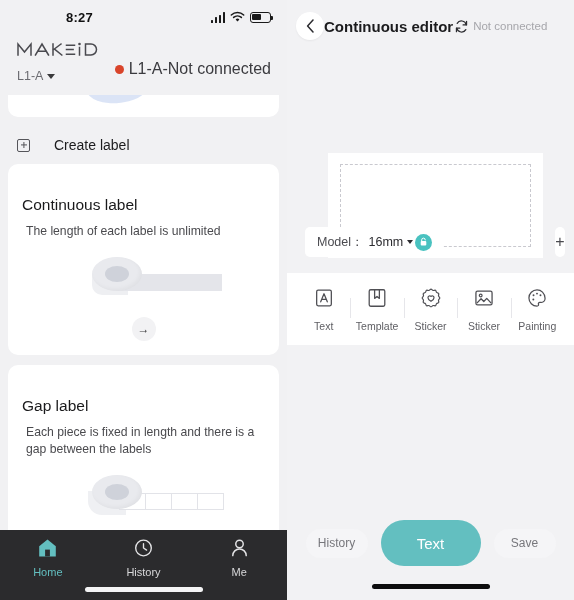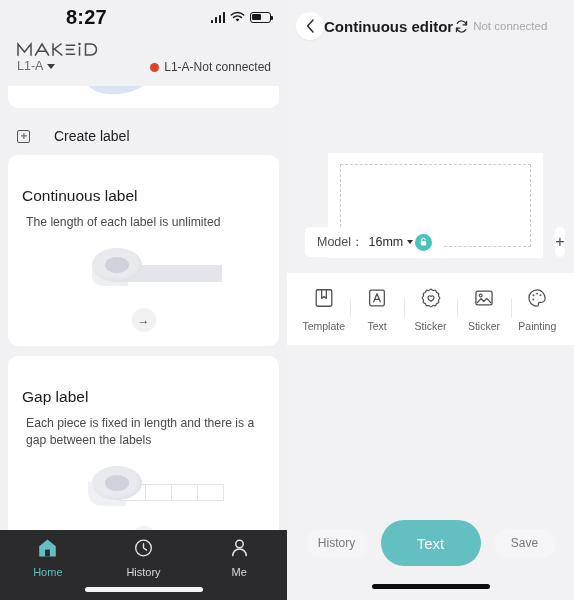--- a/index.html
+++ b/index.html
@@ -13,21 +13,21 @@
   .screen { width: 287px; height: 600px; position: relative; overflow: hidden; }
 
   
   .left { background: #f1f1f3; display: flex; flex-direction: column; }
 
   .statusbar {
     height: 34px; padding: 0 16px 0 22px;
     display: flex; align-items: center; justify-content: space-between;
     background: #f1f1f3; flex: 0 0 auto;
   }
-  .stat-time { font-size: 20px; font-weight: bold; color: #111; letter-spacing: .2px; padding-left: 44px; }
+  .stat-time { font-size: 13px; font-weight: bold; color: #111; letter-spacing: .2px; padding-left: 44px; }
   .stat-icons { display: flex; align-items: center; gap: 5px; }
   .bars { display: flex; align-items: flex-end; gap: 1.5px; height: 11px; }
   .bars i { display: block; width: 2.5px; background: #1a1a1a; border-radius: .5px; }
   .bars i:nth-child(1) { height: 3px; }
   .bars i:nth-child(2) { height: 5.5px; }
   .bars i:nth-child(3) { height: 8px; }
   .bars i:nth-child(4) { height: 11px; }
   .battery {
     width: 21px; height: 11px; border: 1.3px solid #1a1a1a;
     border-radius: 3px; position: relative; padding: 1.3px;
@@ -36,27 +36,27 @@
     content: ""; position: absolute; right: -3.4px; top: 3.2px;
     width: 2px; height: 4px; background: #1a1a1a; border-radius: 0 1px 1px 0;
   }
   .battery b { display: block; height: 100%; width: 55%; background: #1a1a1a; border-radius: 1px; }
 
   .brandbar {
     flex: 0 0 auto; padding: 6px 16px 12px 17px;
     display: flex; align-items: flex-start; justify-content: space-between;
     background: #f1f1f3;
   }
-  .brand-left { display: flex; flex-direction: column; gap: 2px; }
+  .brand-left { display: flex; flex-direction: column; gap: 12px; }
   .logo-word { display: flex; align-items: center; height: 17px; }
   .model-line { display: flex; align-items: center; gap: 4px; font-size: 12.5px; color: #6b6b70; }
   .caret { width: 0; height: 0; border-left: 4px solid transparent; border-right: 4px solid transparent; border-top: 5px solid #3a3a3c; }
   .conn { display: flex; align-items: center; gap: 5px; margin-top: 20px; }
   .conn-dot { width: 9px; height: 9px; border-radius: 50%; background: #d9442a; flex: 0 0 auto; }
-  .conn-txt { font-size: 12px; color: #3b3b3f; white-space: nowrap; text-align: center; }
+  .conn-txt { font-size: 16px; color: #3b3b3f; white-space: nowrap; text-align: center; }
 
   .scroll-area { flex: 1 1 auto; overflow: hidden; background: #f1f1f3; position: relative; }
 
   .card {
     background: #ffffff; border-radius: 10px; margin: 0 8px 10px 8px;
     position: relative; overflow: hidden;
   }
   .card-peek { height: 22px; margin-top: 0; border-radius: 0 0 10px 10px; }
   .peek-blob {
     position: absolute; left: 78px; top: -26px; width: 62px; height: 34px;
@@ -391,35 +391,35 @@
       <div class="step-btn">−</div>
       <div class="size-pill">35mm</div>
       <div class="step-btn">+</div>
     </div>
 
     <div class="toolbar">
 
       <div class="tool">
         <span>
           <svg width="22" height="22" viewBox="0 0 24 24">
-            <rect x="3.5" y="3" width="17" height="18" rx="1.6" fill="none" stroke="#4f4f54" stroke-width="1.4"></rect>
-            <path d="M9.4 3v9.4l2.6-2 2.6 2V3" fill="none" stroke="#4f4f54" stroke-width="1.4" stroke-linejoin="round"></path>
-          </svg>
-        </span>
-        <span class="tool-label">Template</span>
+            <rect x="4" y="3.5" width="16" height="17" rx="1.6" fill="none" stroke="#4f4f54" stroke-width="1.4"></rect>
+            <path d="M8.4 16.2 12 7.4l3.6 8.8M9.7 13.4h4.6" fill="none" stroke="#4f4f54" stroke-width="1.4" stroke-linecap="round" stroke-linejoin="round"></path>
+          </svg>
+        </span>
+        <span class="tool-label">Text</span>
       </div>
 
       <div class="tool">
         <span>
           <svg width="22" height="22" viewBox="0 0 24 24">
-            <rect x="4" y="3.5" width="16" height="17" rx="1.6" fill="none" stroke="#4f4f54" stroke-width="1.4"></rect>
-            <path d="M8.4 16.2 12 7.4l3.6 8.8M9.7 13.4h4.6" fill="none" stroke="#4f4f54" stroke-width="1.4" stroke-linecap="round" stroke-linejoin="round"></path>
-          </svg>
-        </span>
-        <span class="tool-label">Text</span>
+            <rect x="3.5" y="3" width="17" height="18" rx="1.6" fill="none" stroke="#4f4f54" stroke-width="1.4"></rect>
+            <path d="M9.4 3v9.4l2.6-2 2.6 2V3" fill="none" stroke="#4f4f54" stroke-width="1.4" stroke-linejoin="round"></path>
+          </svg>
+        </span>
+        <span class="tool-label">Template</span>
       </div>
 
       <div class="tool">
         <span>
           <svg width="22" height="22" viewBox="0 0 24 24">
             <path d="M12 2.4c.9 0 1.5 1.2 2.3 1.4.8.2 1.9-.6 2.6-.2.7.4.6 1.7 1.2 2.3.6.6 1.9.5 2.3 1.2.4.7-.4 1.8-.2 2.6.2.8 1.4 1.4 1.4 2.3s-1.2 1.5-1.4 2.3c-.2.8.6 1.9.2 2.6-.4.7-1.7.6-2.3 1.2-.6.6-.5 1.9-1.2 2.3-.7.4-1.8-.4-2.6-.2-.8.2-1.4 1.4-2.3 1.4s-1.5-1.2-2.3-1.4c-.8-.2-1.9.6-2.6.2-.7-.4-.6-1.7-1.2-2.3-.6-.6-1.9-.5-2.3-1.2-.4-.7.4-1.8.2-2.6C3.6 13.5 2.4 12.9 2.4 12s1.2-1.5 1.4-2.3c.2-.8-.6-1.9-.2-2.6.4-.7 1.7-.6 2.3-1.2.6-.6.5-1.9 1.2-2.3.7-.4 1.8.4 2.6.2.8-.2 1.4-1.4 2.3-1.4Z" fill="none" stroke="#4f4f54" stroke-width="1.3"></path>
             <path d="M12 15.6s-3.3-2-3.3-4a1.9 1.9 0 0 1 3.3-1.3 1.9 1.9 0 0 1 3.3 1.3c0 2-3.3 4-3.3 4Z" fill="none" stroke="#4f4f54" stroke-width="1.3" stroke-linejoin="round"></path>
           </svg>
         </span>
         <span class="tool-label">Sticker</span>

